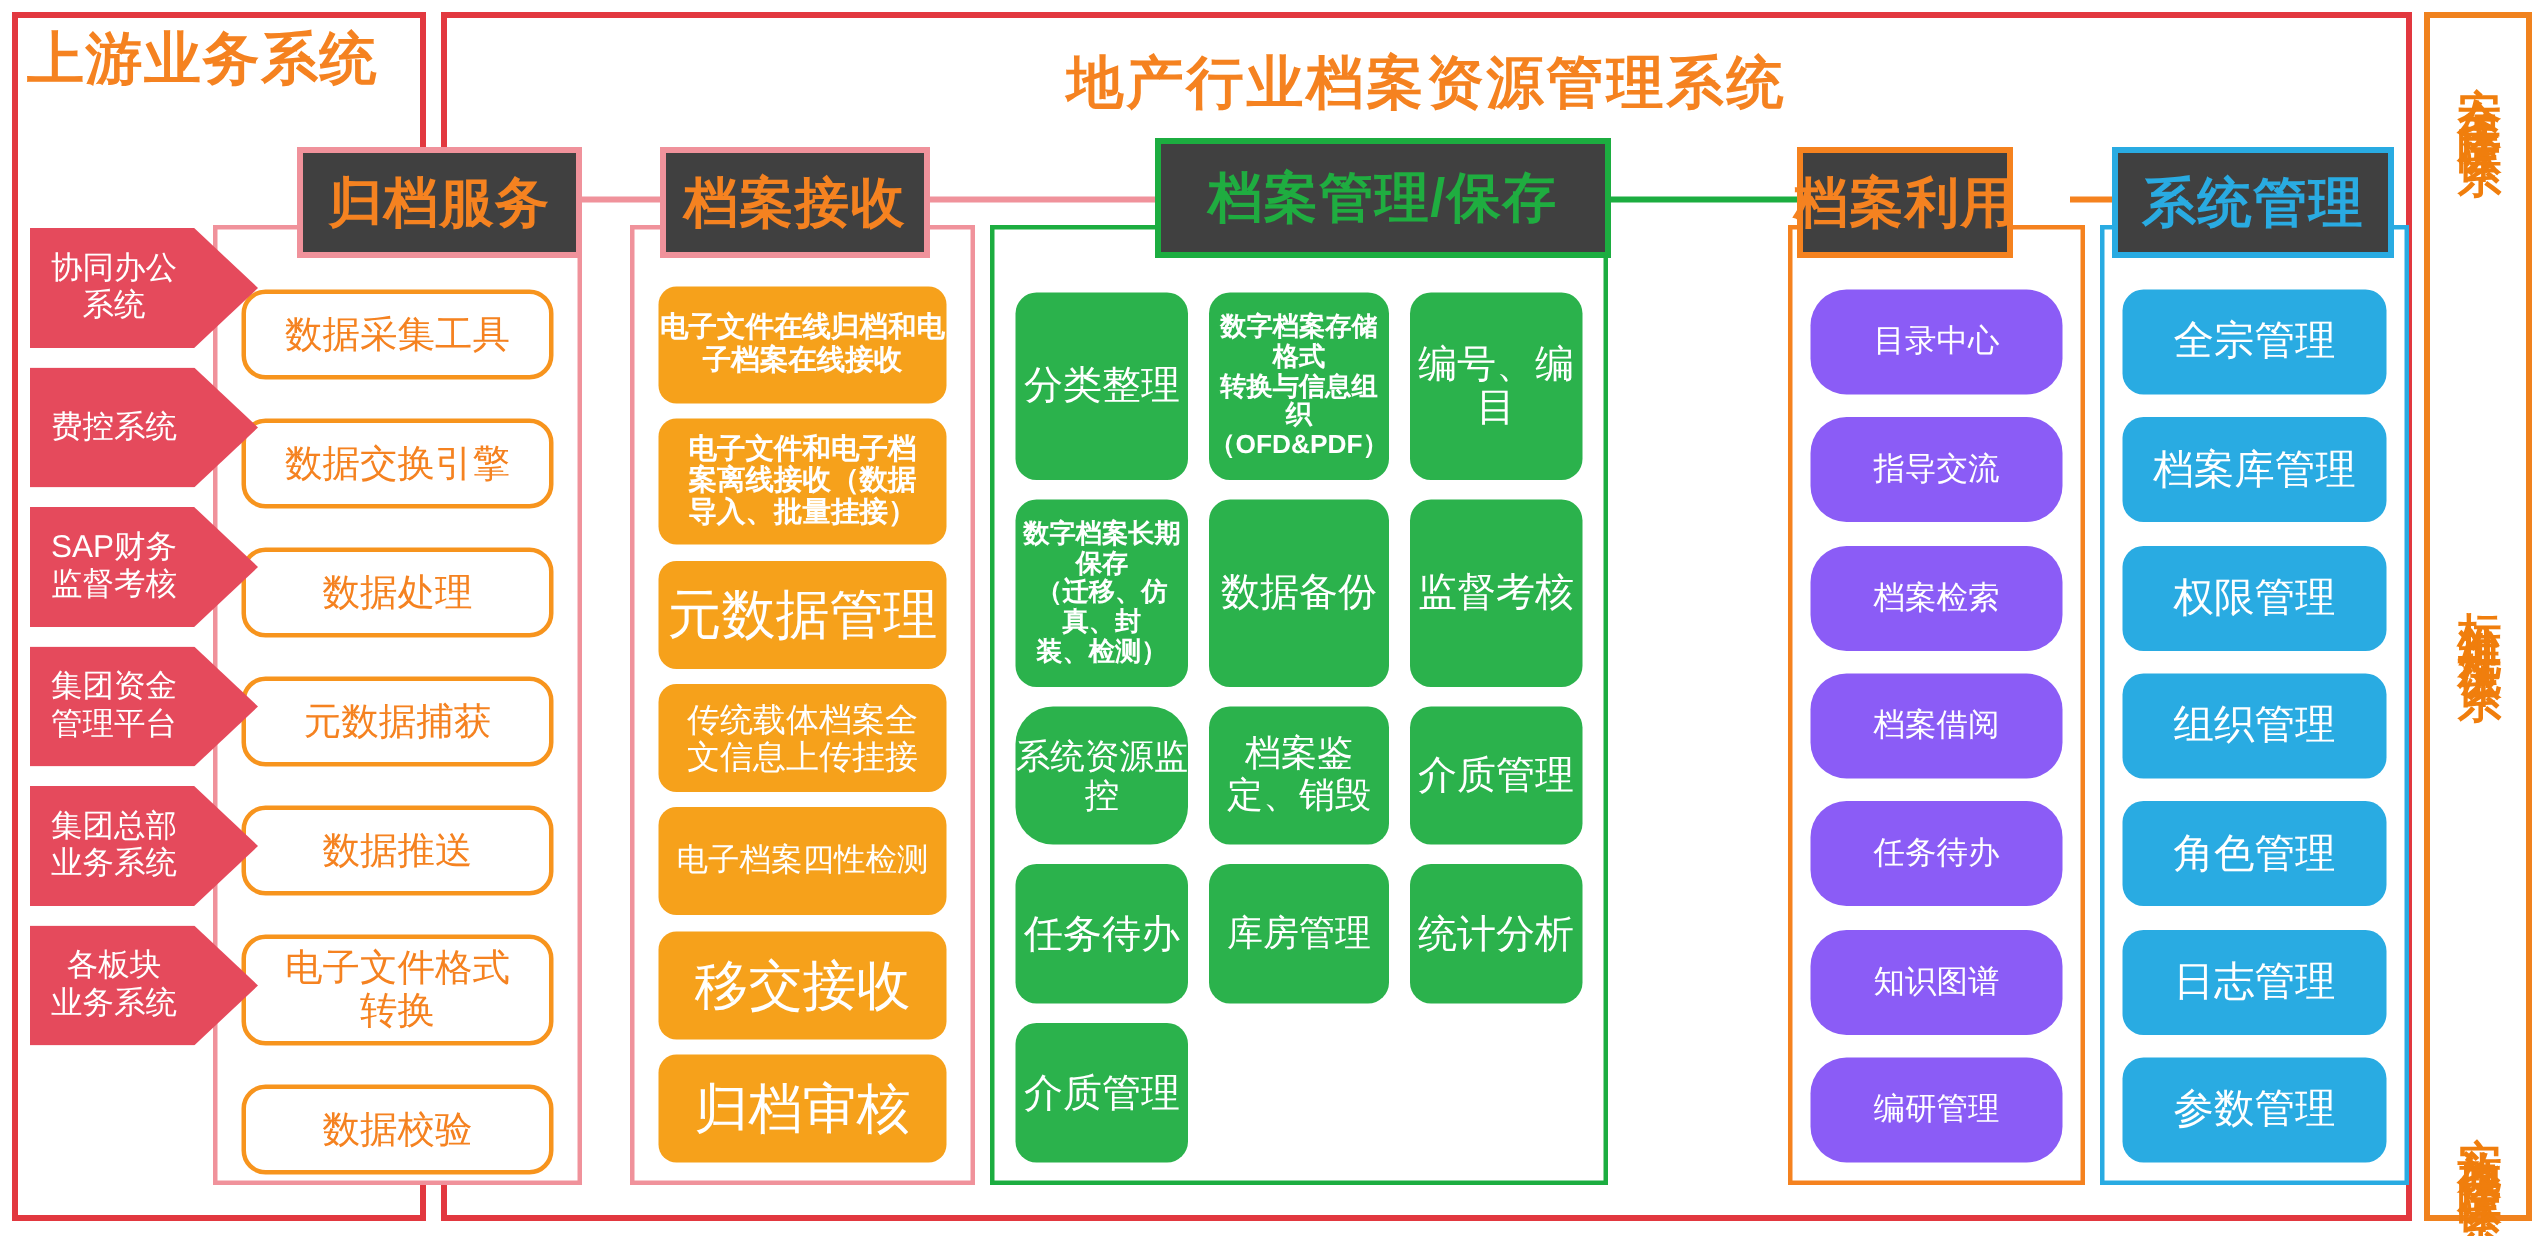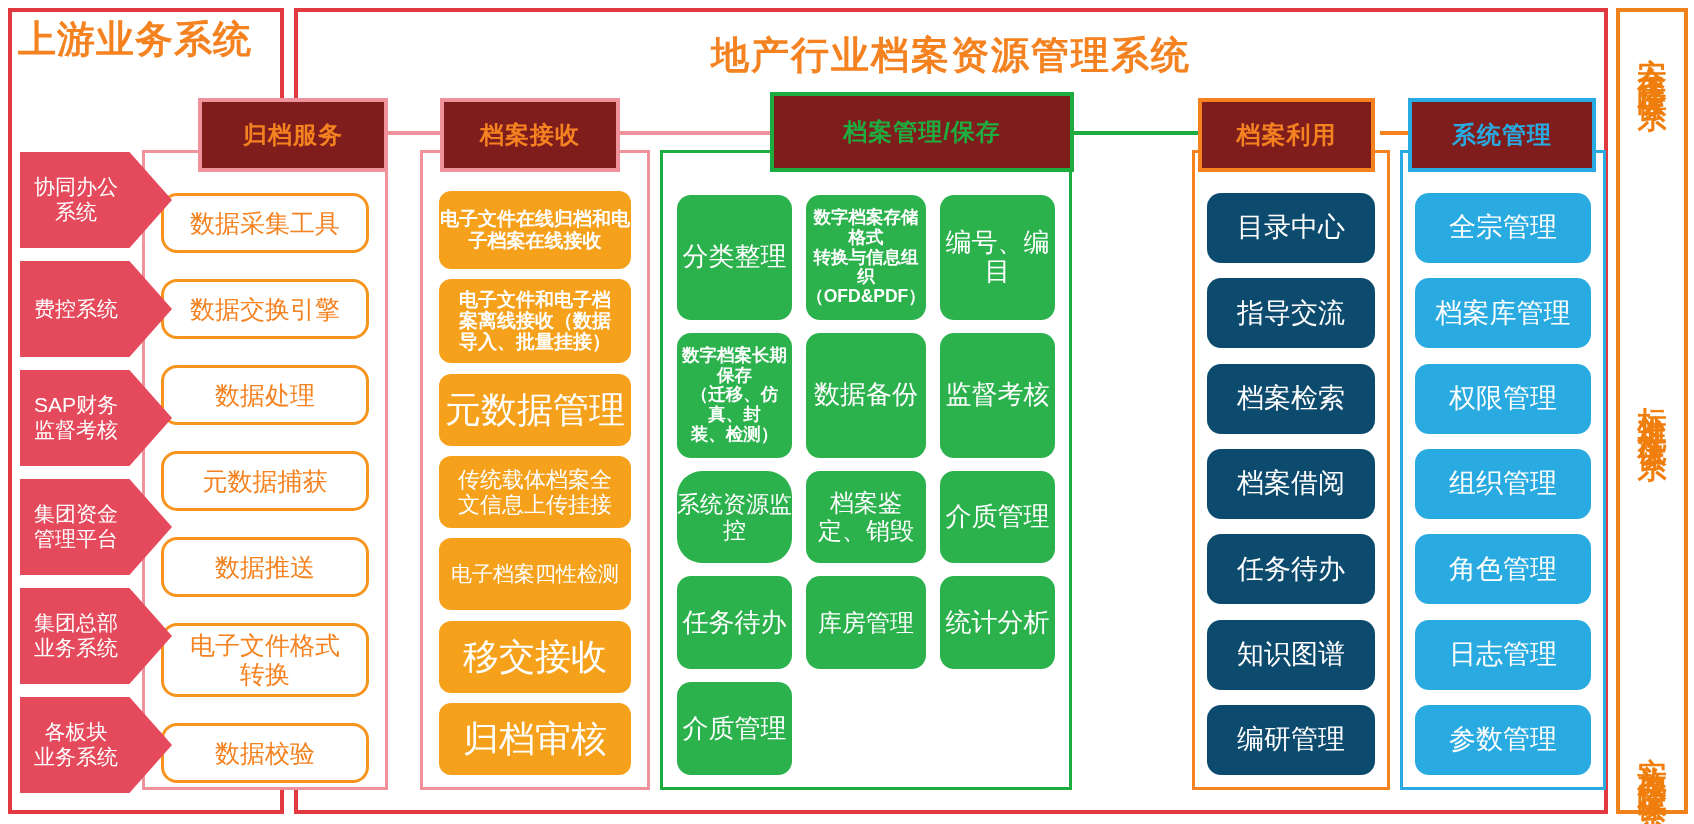--- a/index.html
+++ b/index.html
@@ -27,35 +27,35 @@
   #main-title{
     position:absolute;left:0;right:0;top:18px;text-align:center;
     font-size:38px;font-weight:bold;color:#F58220;letter-spacing:2px;
   }
   
   #arrows{
     position:absolute;left:20px;top:152px;width:152px;z-index:4;
     display:flex;flex-direction:column;gap:13px;
   }
   .arrow{
-    height:96px;background:#E54A5C;
+    height:80px;background:#E54A5C;
     clip-path:polygon(0 0,72% 0,100% 50%,72% 100%,0 100%);
     color:#fff;font-size:21px;line-height:1.18;text-align:center;
     display:flex;align-items:center;justify-content:center;
     padding-right:40px;box-sizing:border-box;white-space:pre-line;
   }
   
   .col{
     position:absolute;top:150px;height:640px;background:#fff;box-sizing:border-box;z-index:2;
     display:flex;flex-direction:column;justify-content:space-between;
   }
   .hdr{
-    position:absolute;top:98px;height:74px;background:#7f1d1d;box-sizing:border-box;z-index:3;
+    position:absolute;top:98px;height:74px;background:#404040;box-sizing:border-box;z-index:3;
     display:flex;align-items:center;justify-content:center;
-    font-weight:bold;font-size:24px;letter-spacing:1px;white-space:nowrap;
+    font-weight:bold;font-size:36px;letter-spacing:1px;white-space:nowrap;
   }
   .conn{position:absolute;top:131px;height:4px;z-index:1;}
   .item{
     display:flex;align-items:center;justify-content:center;text-align:center;
     white-space:pre-line;line-height:1.15;box-sizing:border-box;
   }
   
   #col-gd{left:142px;width:246px;border:3px solid #F0929B;padding:40px 16px 4px;}
   #hdr-gd{left:198px;width:190px;border:4px solid #F0929B;color:#F58220;}
   #col-gd .item{
@@ -79,22 +79,22 @@
     display:grid;grid-template-columns:1fr 1fr 1fr;column-gap:14px;row-gap:13px;
     justify-content:stretch;
   }
   #hdr-gl{left:770px;top:92px;width:304px;height:80px;border:4px solid #1CAD40;color:#1FAD40;}
   #col-gl .item{background:#2BB24C;border-radius:14px;color:#fff;font-size:26px;min-height:66px;}
   #col-gl .item.small{font-size:17.5px;font-weight:bold;line-height:1.12;}
   #col-gl .item.mid{font-size:24px;}
   #col-gl .item.mid2{font-size:23px;border-radius:25px;}
   
   #col-ly{left:1192px;width:198px;border:3px solid #F5821F;padding:40px 12px 12px;}
-  #hdr-ly{left:1198px;width:177px;border:4px solid #F5821F;color:#F58220;}
-  #col-ly .item{min-height:70px;background:#0c4a6e;border-radius:14px;color:#fff;font-size:27px;}
+  #hdr-ly{left:1198px;width:144px;border:4px solid #F5821F;color:#F58220;}
+  #col-ly .item{min-height:70px;background:#8b5cf6;border-radius:24px;color:#fff;font-size:21px;}
   
   #col-xt{left:1400px;width:206px;border:3px solid #29ABE2;padding:40px 12px 12px;}
   #hdr-xt{left:1408px;width:188px;border:4px solid #29ABE2;color:#29ABE2;}
   #col-xt .item{min-height:70px;background:#29ABE2;border-radius:14px;color:#fff;font-size:27px;}
 </style>
 </head>
 <body>
 
 <div id="root">
 

